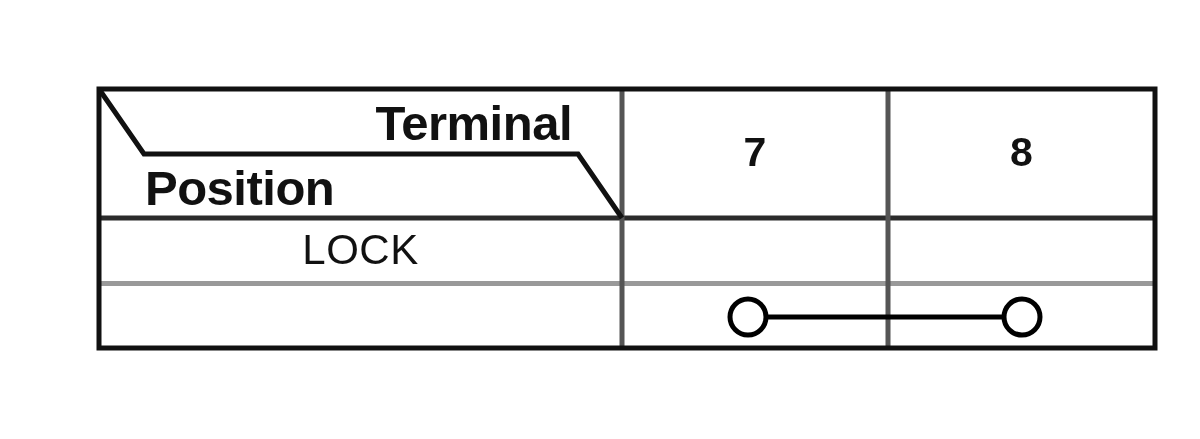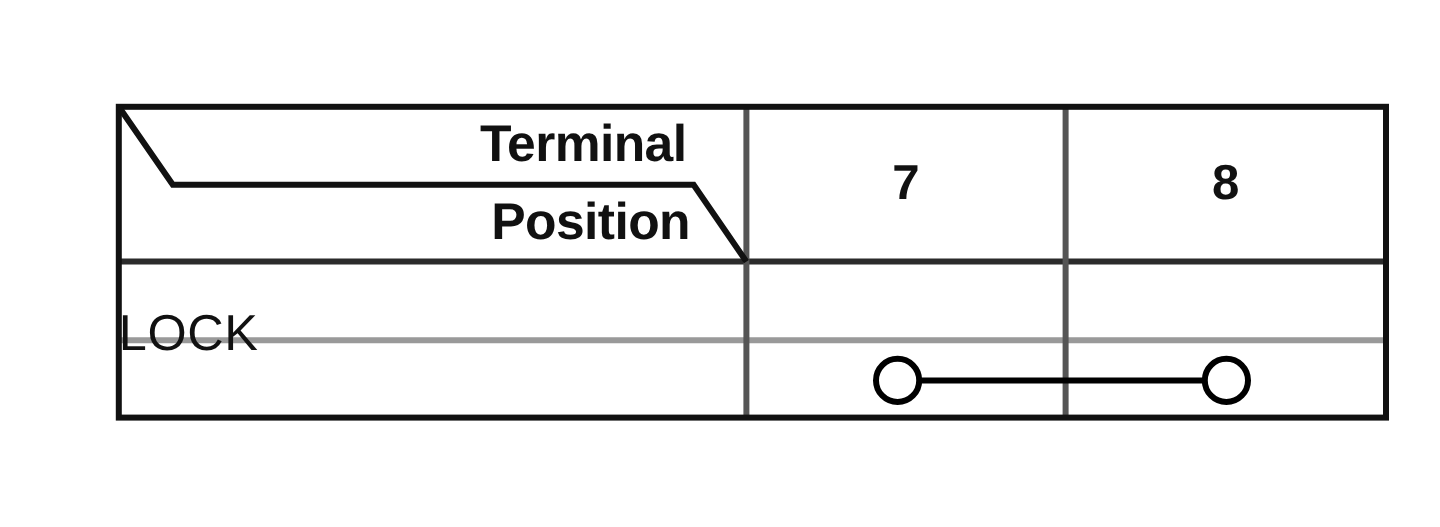--- a/index.html
+++ b/index.html
@@ -32,46 +32,46 @@
   
   .txt {
     position: absolute;
     white-space: nowrap;
     color: #111111;
     font-family: "Liberation Sans", sans-serif;
     line-height: 1;
   }
   .hdr-bold {
     font-weight: bold;
-    font-size: 43px;
+    font-size: 49px;
     letter-spacing: -0.5px;
   }
   .cell-num {
     font-weight: bold;
     font-size: 41px;
     text-align: center;
   }
   .row-label {
     font-weight: normal;
     font-size: 42px;
+    text-align: center;
     letter-spacing: 0.5px;
-    margin-top: 28px;
   }
   
   #terminal-label {
     left: 150px;
     top: 99px;
     width: 422px;
     text-align: right;
   }
   #position-label {
     left: 145px;
     top: 164px;
     width: 430px;
-    text-align: right;
+    text-align: left;
   }
   #col-7-label {
     left: 622px;
     top: 132px;
     width: 266px;
   }
   #col-8-label {
     left: 888px;
     top: 132px;
     width: 267px;

